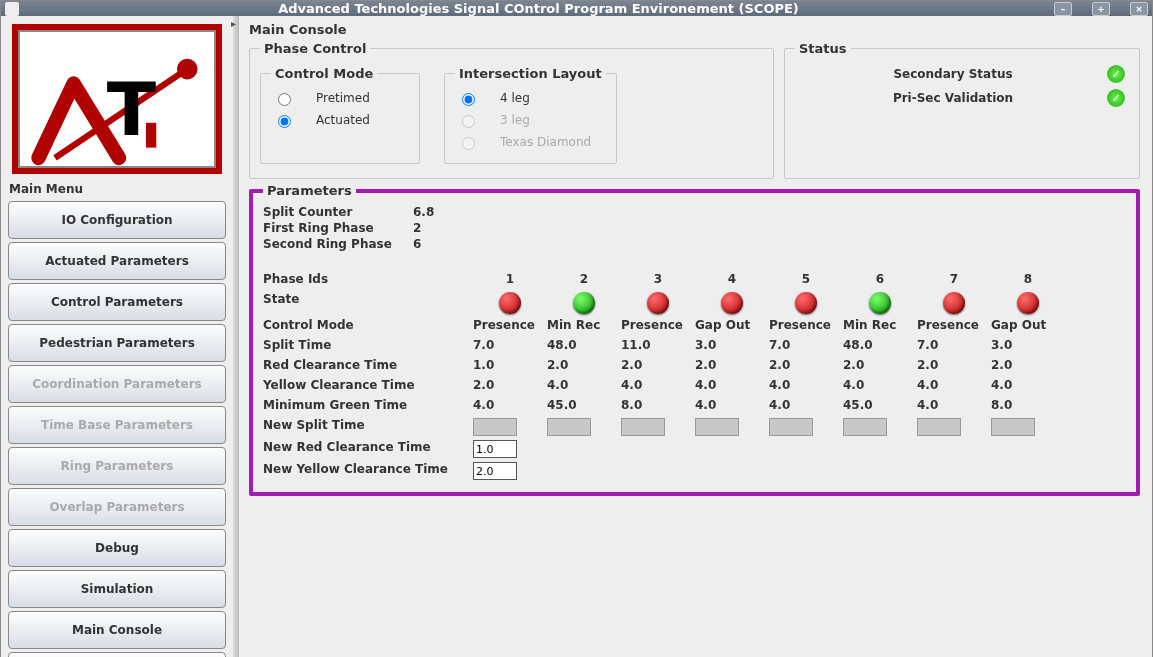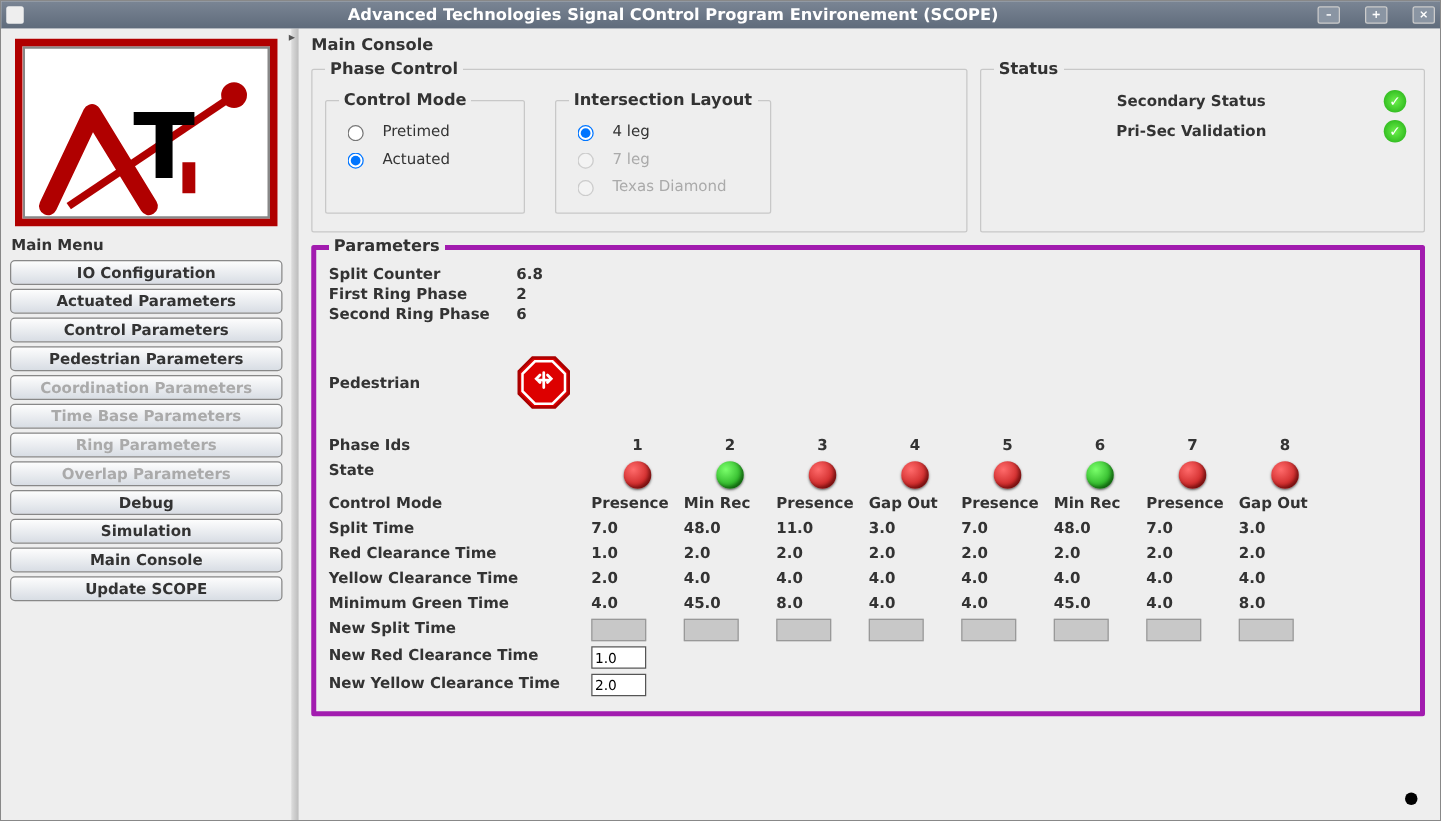--- a/index.html
+++ b/index.html
@@ -7,33 +7,33 @@
   .window { width:1153px; height:657px; background:#f0f0f0; border:1px solid #888; display:flex; flex-direction:column; }
   .titlebar { height:22px; background:linear-gradient(#7a8594,#5f6b7b); color:#fff; font-weight:bold; font-size:13px; display:flex; align-items:center; padding:0 4px;gap:18px; }
   .titlebar .icon { width:14px; height:14px; background:#eee; border-radius:2px; margin-right:6px; }
   .titlebar .title { flex:1; text-align:center; }
   .win-btn { width:18px; height:14px; margin-left:2px; background:#8a95a3; border:1px solid #ccc; border-radius:2px; display:flex; align-items:center; justify-content:center; font-size:9px; color:#fff; }
   .body { flex:1; display:flex; background:#eee; }
   .sidebar { width:232px; padding:4px; background:#eee; display:flex; flex-direction:column; }
   .logo-box { width:210px; height:150px; border:6px solid #b00000; background:#fff; position:relative; margin:4px auto 6px auto; box-shadow:0 0 0 2px #888 inset; }
   .logo-box svg { position:absolute; top:6px; left:6px; right:6px; bottom:6px; }
   .mm-title { font-weight:bold; padding:2px 4px; }
-  .menu-btn { display:block; width:218px; height:20px; margin:3px auto; background:linear-gradient(#fdfdfd,#d8dde4); border:1px solid #888; border-radius:4px; font-weight:bold; font-size:12px; color:#333; cursor:pointer; }
+  .menu-btn { display:block; width:218px; height:38px; margin:3px auto; background:linear-gradient(#fdfdfd,#d8dde4); border:1px solid #888; border-radius:4px; font-weight:bold; font-size:12px; color:#333; cursor:pointer; }
   .menu-btn.disabled { color:#aaa; }
   .splitter { width:6px; background:linear-gradient(90deg,#ddd,#bbb); position:relative; }
   .splitter::before { content:'▸'; position:absolute; top:2px; left:-2px; font-size:10px; color:#555; }
   .main { flex:1; padding:4px 12px 4px 10px; background:#eee; }
   .main-title { font-weight:bold; font-size:13px; padding:2px 0 4px 0; }
   fieldset { border:1px solid #c8c8c8; border-radius:2px; margin:0 0 4px 0; padding:6px 10px 10px 10px; }
   legend { font-weight:bold; font-size:13px; padding:0 4px; }
   .top-row { display:flex; gap:10px; }
   .phase-control-box { flex:1; }
   .pc-inner { display:flex; gap:24px; padding-top:4px; }
   .pc-inner fieldset { min-width:160px; }
-  .radio-row { padding:3px 2px; display:flex; align-items:center; gap:12px; font-size:12px; }
+  .radio-row { padding:3px 2px; display:flex; align-items:center; gap:22px; font-size:12px; }
   .radio-row.disabled { color:#aaa; }
   .status-box { width:356px; }
   .status-row { display:flex; align-items:center; justify-content:space-between; padding:3px 4px; }
   .status-row .lbl { flex:1; text-align:center; font-weight:bold; }
   .check { width:18px; height:18px; border-radius:50%; background:radial-gradient(#6bf04a,#1eaa12); display:flex; align-items:center; justify-content:center; color:#fff; font-size:11px; font-weight:bold; }
   .param-row { display:flex; padding:1px 0; font-weight:bold; font-size:12px; }
   .param-row .label { width:150px; }
   .stop-sign { width:44px; height:44px; }
   .phase-table { margin-top:18px; }
   .pt-row { display:flex; align-items:flex-start; padding:2px 0; font-weight:bold; font-size:12px; min-height:20px; }
@@ -109,21 +109,21 @@
             </fieldset>
             <fieldset>
               <legend>Intersection Layout</legend>
               <div id="il-opts">
                   <div class="radio-row">
                     <input type="radio" name="il" checked="" style="">
                     <span>4 leg</span>
                   </div>
                   <div class="radio-row disabled">
                     <input type="radio" name="il" disabled="" style="">
-                    <span>7 leg</span>
+                    <span>3 leg</span>
                   </div>
                   <div class="radio-row disabled">
                     <input type="radio" name="il" disabled="" style="">
                     <span>Texas Diamond</span>
                   </div>
                 </div>
             </fieldset>
           </div>
         </fieldset>
 
@@ -152,30 +152,20 @@
             <div class="param-row">
               <div class="label">First Ring Phase</div>
               <div>2</div>
             </div>
             <div class="param-row">
               <div class="label">Second Ring Phase</div>
               <div>6</div>
             </div>
           </div>
 
-        <div class="param-row" style="margin-top:24px; align-items:center;">
-          <div class="pt-label" style="width:150px;">Pedestrian</div>
-          <div class="stop-sign">
-            <svg viewBox="0 0 44 44">
-              <polygon points="13,2 31,2 42,13 42,31 31,42 13,42 2,31 2,13" fill="#d00" stroke="#a00" stroke-width="2"></polygon>
-              <polygon points="15,5 29,5 39,15 39,29 29,39 15,39 5,29 5,15" fill="none" stroke="#fff" stroke-width="2"></polygon>
-              <path d="M22 14v12M17 20h10M19 16l-3 3 3 3M25 16l3 3-3 3" stroke="#fff" stroke-width="2.2" fill="none" stroke-linecap="round"></path>
-            </svg>
-          </div>
-        </div>
 
         <div class="phase-table">
           <div class="pt-row pt-head">
             <div class="pt-label">Phase Ids</div>
             <div id="phase-id-cells" style="display:flex;">
                 <div class="pt-cell" style="text-align: center;">1</div>
                 <div class="pt-cell" style="text-align: center;">2</div>
                 <div class="pt-cell" style="text-align: center;">3</div>
                 <div class="pt-cell" style="text-align: center;">4</div>
                 <div class="pt-cell" style="text-align: center;">5</div>

